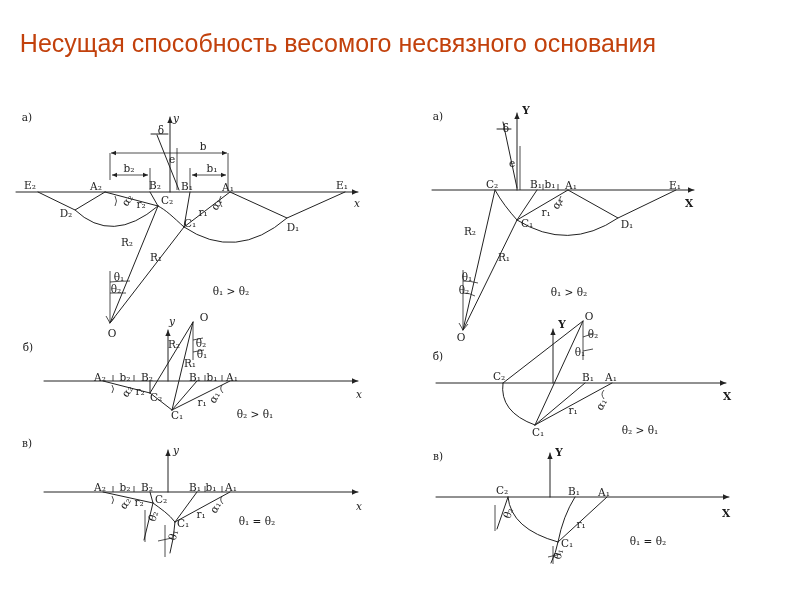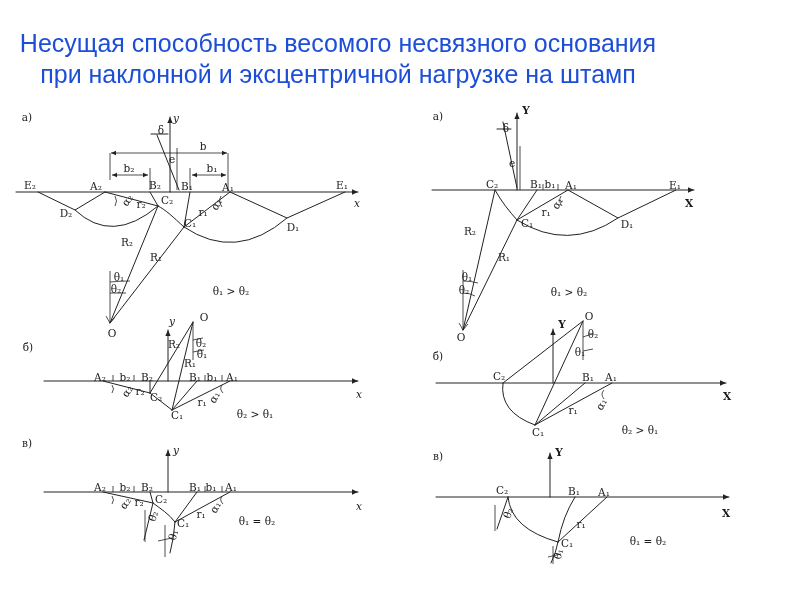--- a/index.html
+++ b/index.html
@@ -1,34 +1,33 @@
 <!DOCTYPE html>
 <html><head>
 <meta charset="utf-8">
 <style>
   html,body{margin:0;padding:0;background:#fff;}
   .slide{position:relative;width:800px;height:600px;background:#fff;overflow:hidden;
          font-family:"Liberation Sans",sans-serif;}
-  .title{position:absolute;top:28px;left:0;width:676px;text-align:center;color:#1d4ed8;
+  .title{position:absolute;top:28px;left:0;width:676px;text-align:center;color:#c2410c;
          font-size:25px;line-height:31px;font-weight:400;}
   svg.fig{position:absolute;left:0;top:0;width:800px;height:600px;}
   svg .ln{stroke:#222;stroke-width:1;fill:none;stroke-linecap:round;stroke-linejoin:round;}
   svg .thin{stroke:#222;stroke-width:0.8;fill:none;}
   svg text.dl{font-family:"DejaVu Serif","Liberation Serif",serif;font-size:10.5px;fill:#1b1b1b;
               text-anchor:middle;dominant-baseline:central;}
   svg text.it{font-style:italic;}
   svg text.bd{font-weight:bold;}
 </style>
 </head>
 <body>
 
 <div class="slide">
   <div class="title">
     <div>Несущая способность весомого несвязного основания</div>
-    <div>при наклонной и эксцентричной нагрузке на штамп</div>
   </div>
 
   <svg class="fig" viewBox="0 0 800 600">
     <defs>
       <marker id="arr" viewBox="0 0 10 10" refX="9" refY="5" markerWidth="7" markerHeight="7" orient="auto-start-reverse">
         <path d="M0,1 L9,5 L0,9 Z" fill="#222"></path>
       </marker>
     </defs>
 
     <g>

